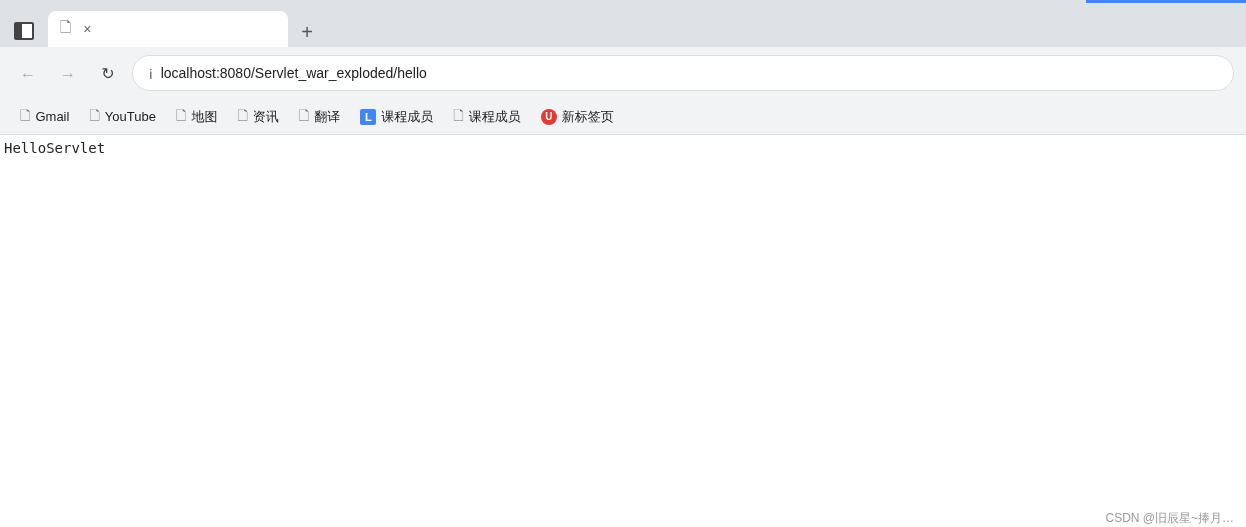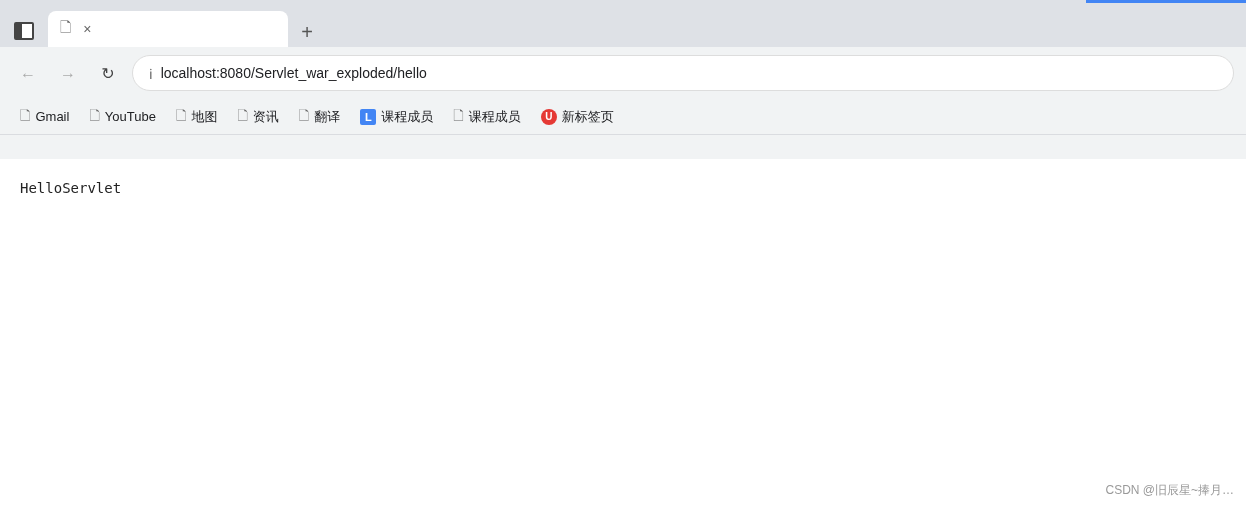--- a/index.html
+++ b/index.html
@@ -207,35 +207,34 @@
       display: flex;
       align-items: center;
       justify-content: center;
       border-radius: 50%;
     }
 
     
     .page-content {
       background: #fff;
       flex: 1;
-      padding: 20px;
+      padding: 4px;
       position: relative;
-      margin-top: 24px;
     }
 
     .page-text {
       font-family: monospace;
       font-size: 14px;
       color: #222;
     }
 
     
     .watermark {
       position: absolute;
-      bottom: 28px;
+      bottom: 0;
       right: 12px;
       font-size: 12px;
       color: #999;
     }
 
     
     .top-progress {
       position: absolute;
       top: 0;
       right: 0;

